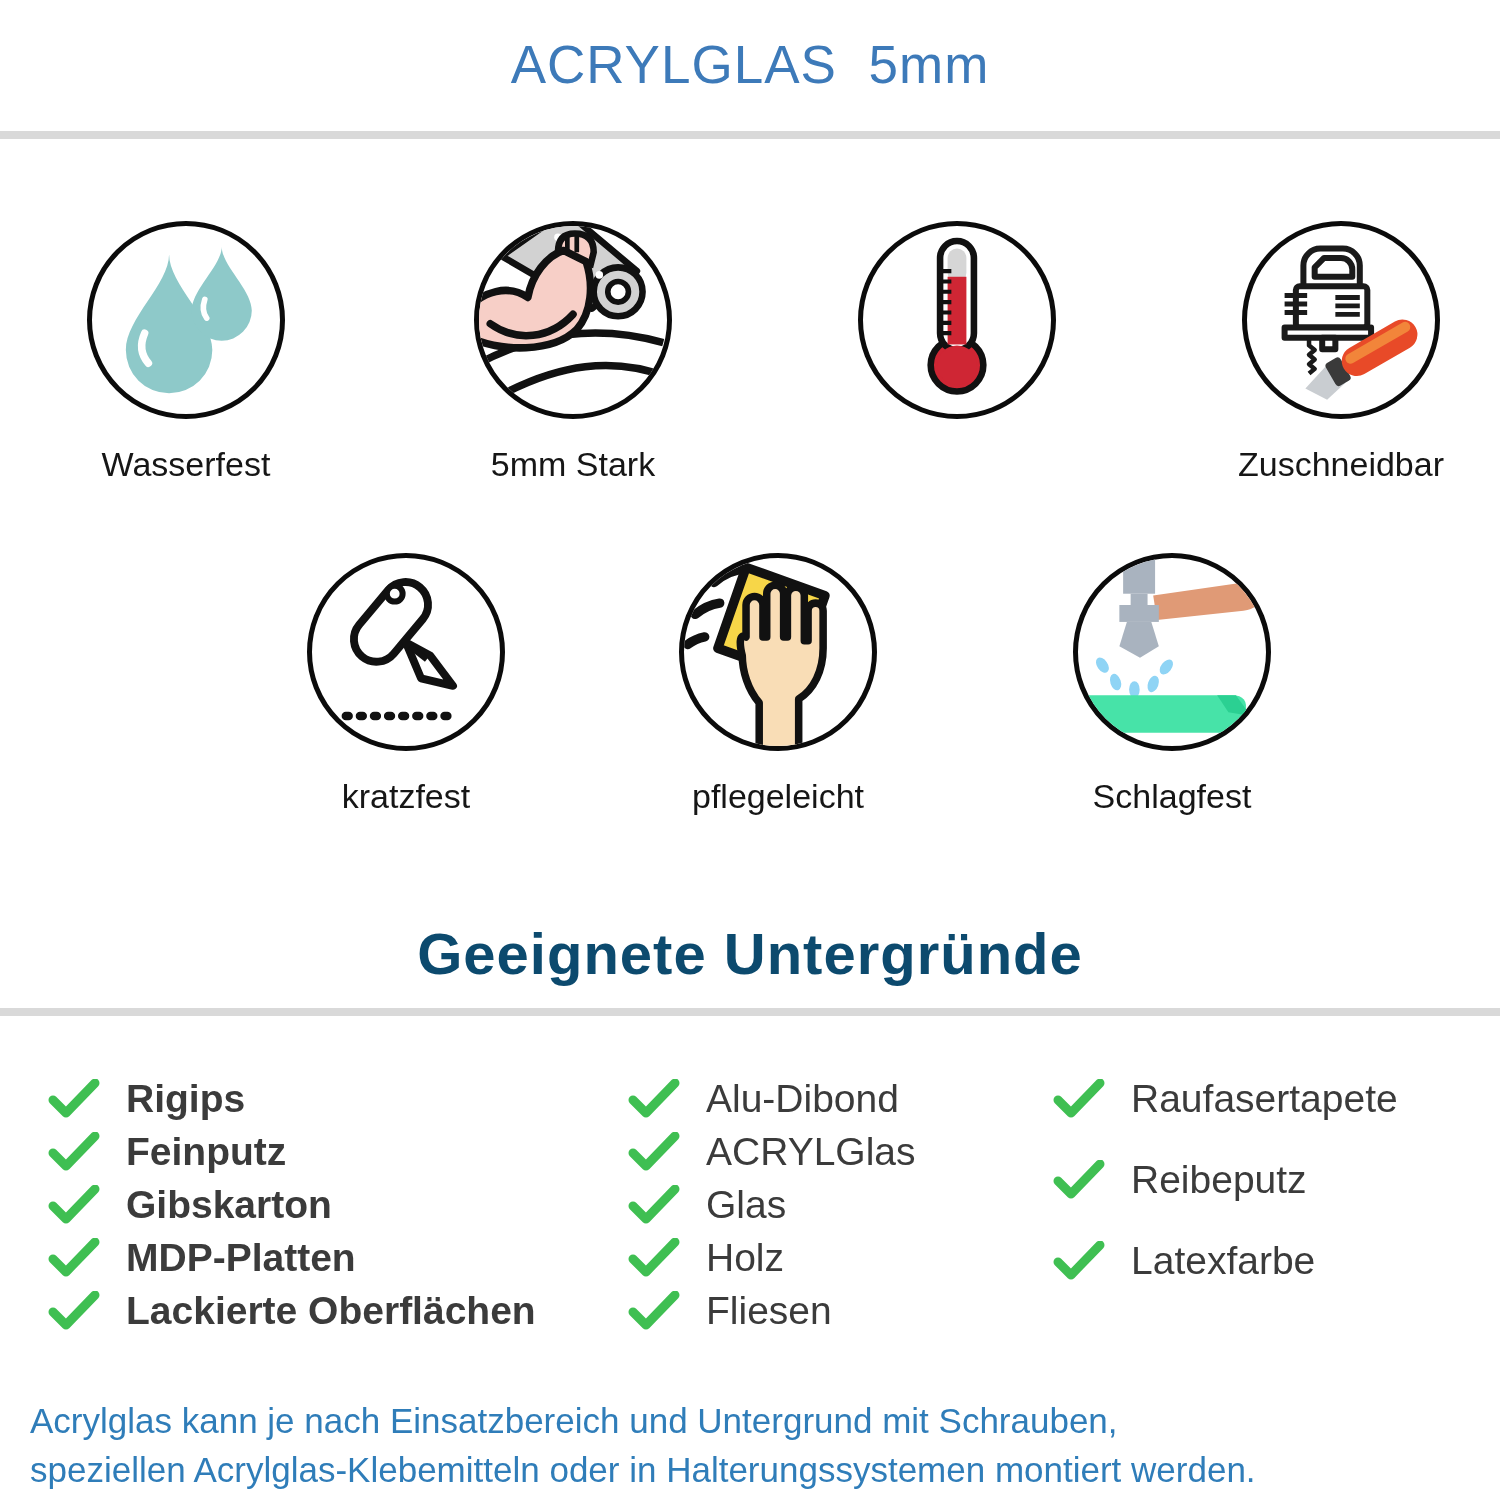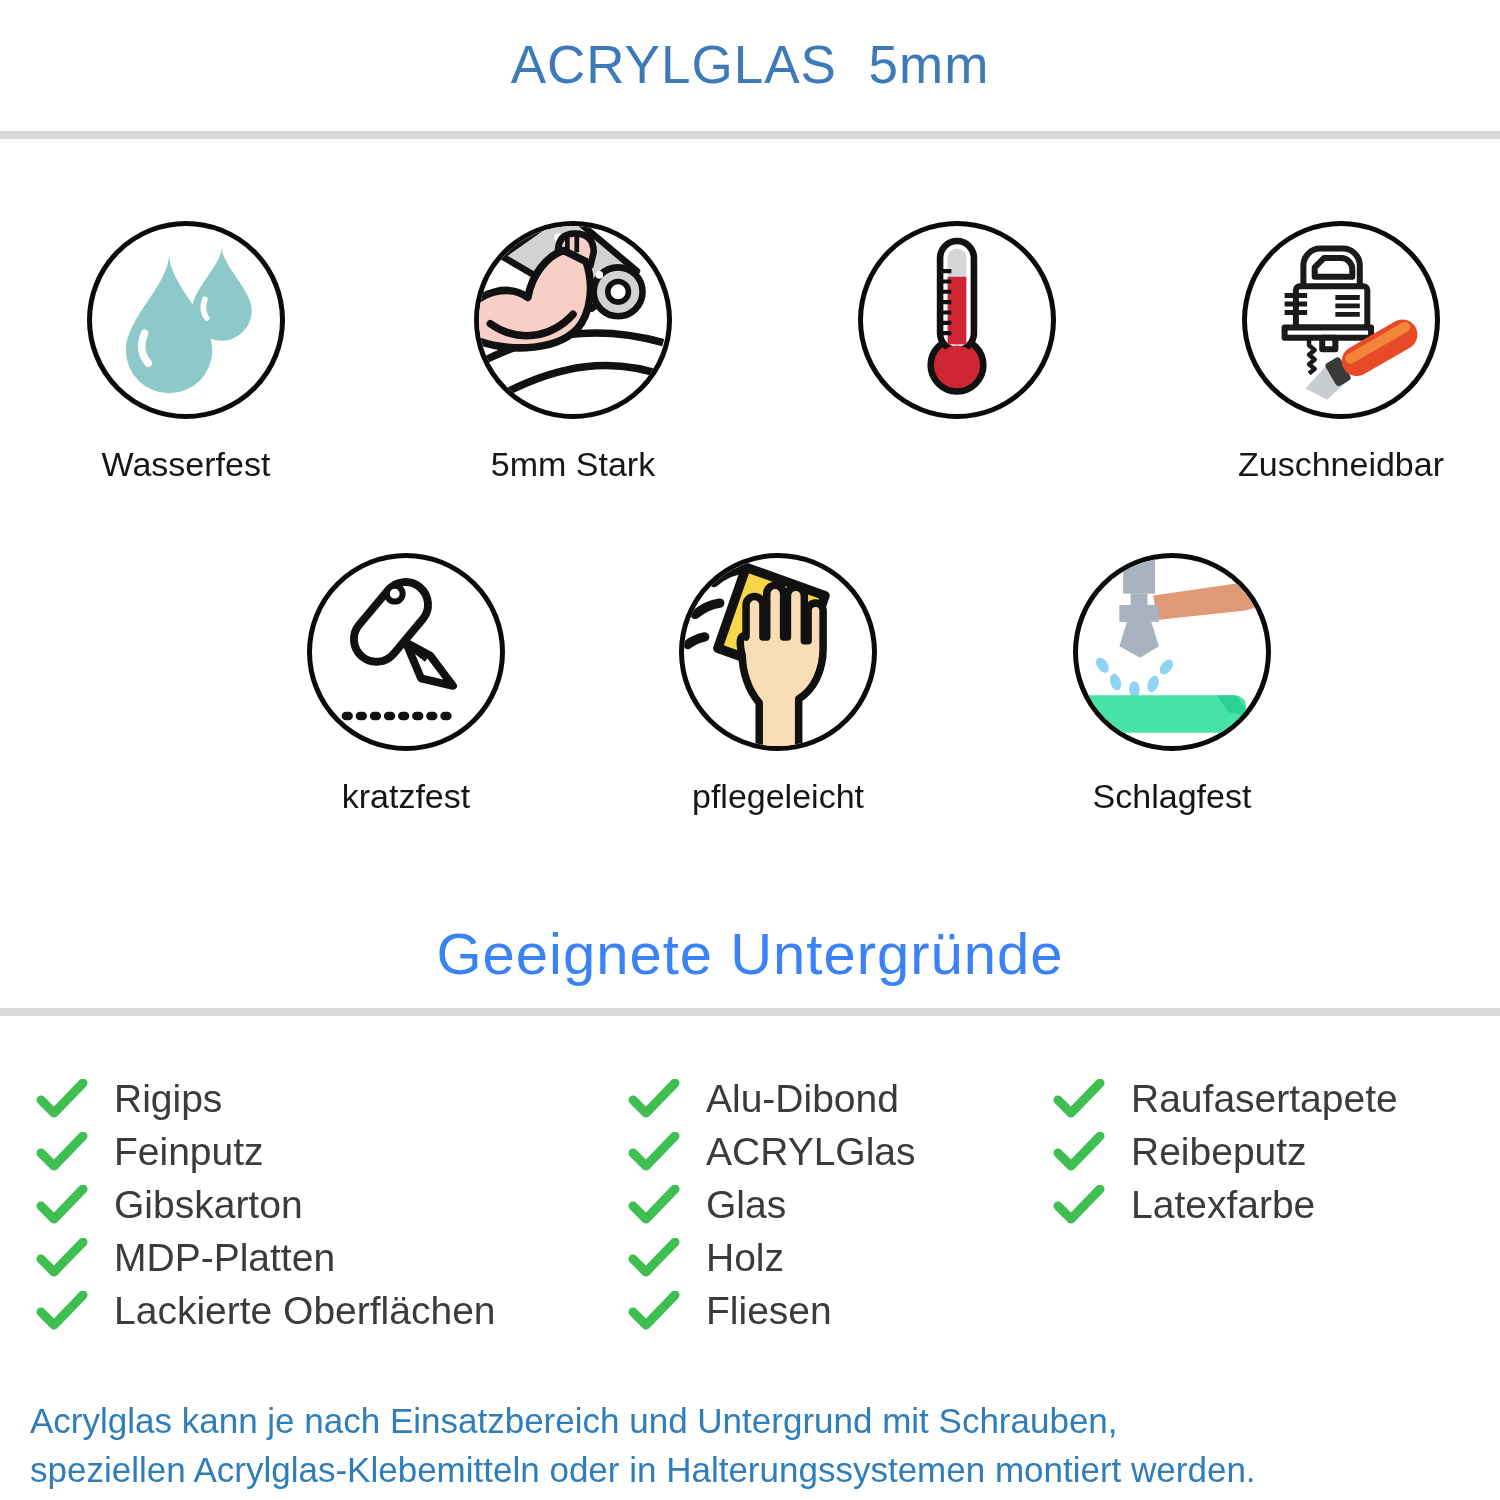--- a/index.html
+++ b/index.html
@@ -29,21 +29,21 @@
     width:198px;height:198px;box-sizing:border-box;
     border:5px solid #0b0b0b;border-radius:50%;
     overflow:hidden;background:#fff;
   }
   .circle svg{width:100%;height:100%;display:block;}
   .flabel{
     margin-top:26px;font-size:34px;color:#161616;white-space:nowrap;
   }
   .section-heading{
     position:absolute;top:920px;left:0;width:1500px;
-    text-align:center;font-size:58px;color:#3b82f6;font-weight:400;
+    text-align:center;font-size:58px;color:#0c4a6e;font-weight:700;
     letter-spacing:1px;
   }
   .col{
     position:absolute;top:1072px;
     display:flex;flex-direction:column;
   }
   .col .row{
     height:53px;display:flex;align-items:center;
   }
   .check{width:52px;height:40px;flex:0 0 52px;margin-right:26px;}
@@ -190,21 +190,21 @@
         <path d="M4 73 H82 q9 0 7 9 l-3 11 H8 Z" fill="#47E3A8"></path>
         <polygon points="74,73 84,73 92,84 80,82" fill="#2BD092"></polygon>
       </svg>
     </div>
     <div class="flabel">Schlagfest</div>
   </div>
 
   <div class="section-heading">Geeignete Untergründe</div>
   <div class="divider mid"></div>
 
-  <div class="col" style="left:36px;">
+  <div class="col" style="left:48px;font-weight:bold;">
     <div class="row">
       <svg class="check" viewBox="0 0 52 40">
           <polyline points="5,21 18,34 47,4" fill="none" stroke="#3FBF52" stroke-width="9" stroke-linecap="round" stroke-linejoin="round"></polyline>
         </svg>
       <span class="sub-label">Rigips</span>
     </div>
     <div class="row">
       <svg class="check" viewBox="0 0 52 40">
           <polyline points="5,21 18,34 47,4" fill="none" stroke="#3FBF52" stroke-width="9" stroke-linecap="round" stroke-linejoin="round"></polyline>
         </svg>
@@ -256,21 +256,21 @@
       <span class="sub-label">Holz</span>
     </div>
     <div class="row">
       <svg class="check" viewBox="0 0 52 40">
           <polyline points="5,21 18,34 47,4" fill="none" stroke="#3FBF52" stroke-width="9" stroke-linecap="round" stroke-linejoin="round"></polyline>
         </svg>
       <span class="sub-label">Fliesen</span>
     </div>
   </div>
 
-  <div class="col" style="left:1053px;">
+  <div class="col" style="left:1053px;gap:28px;">
     <div class="row">
       <svg class="check" viewBox="0 0 52 40">
           <polyline points="5,21 18,34 47,4" fill="none" stroke="#3FBF52" stroke-width="9" stroke-linecap="round" stroke-linejoin="round"></polyline>
         </svg>
       <span class="sub-label">Raufasertapete</span>
     </div>
     <div class="row">
       <svg class="check" viewBox="0 0 52 40">
           <polyline points="5,21 18,34 47,4" fill="none" stroke="#3FBF52" stroke-width="9" stroke-linecap="round" stroke-linejoin="round"></polyline>
         </svg>

